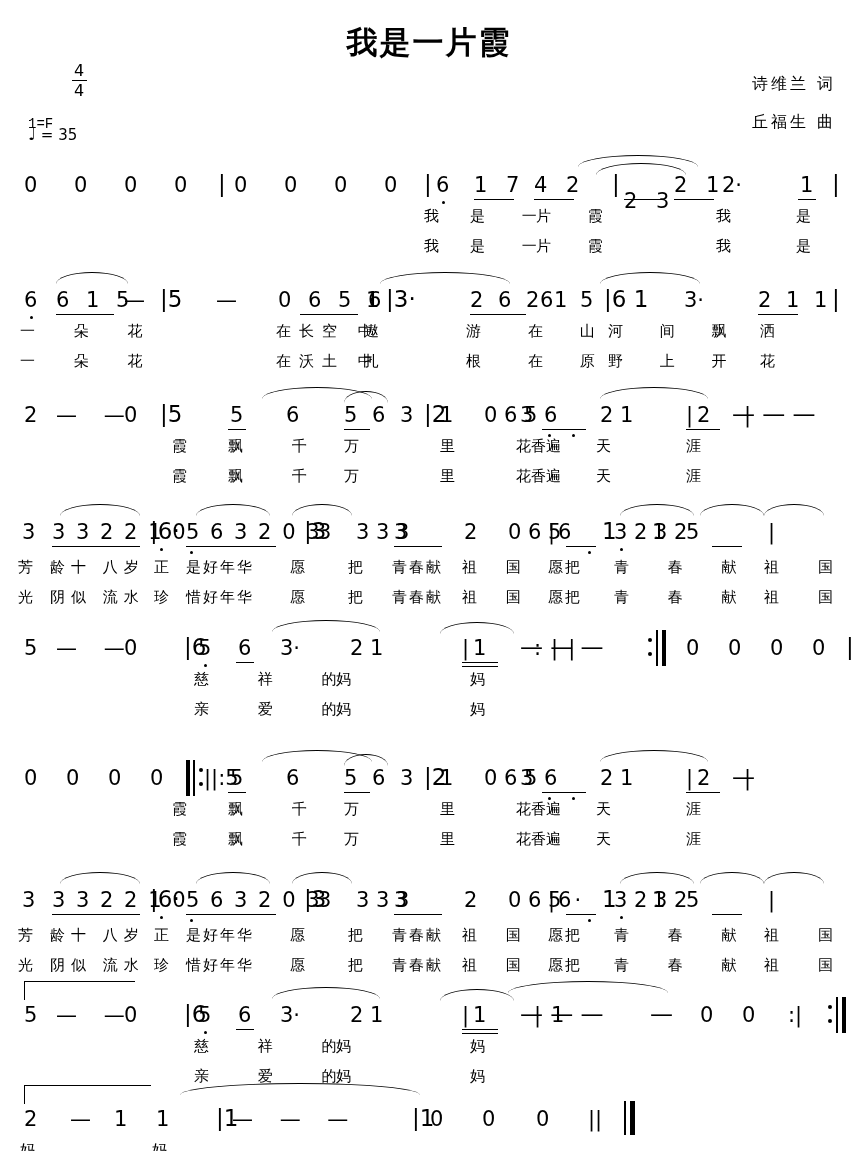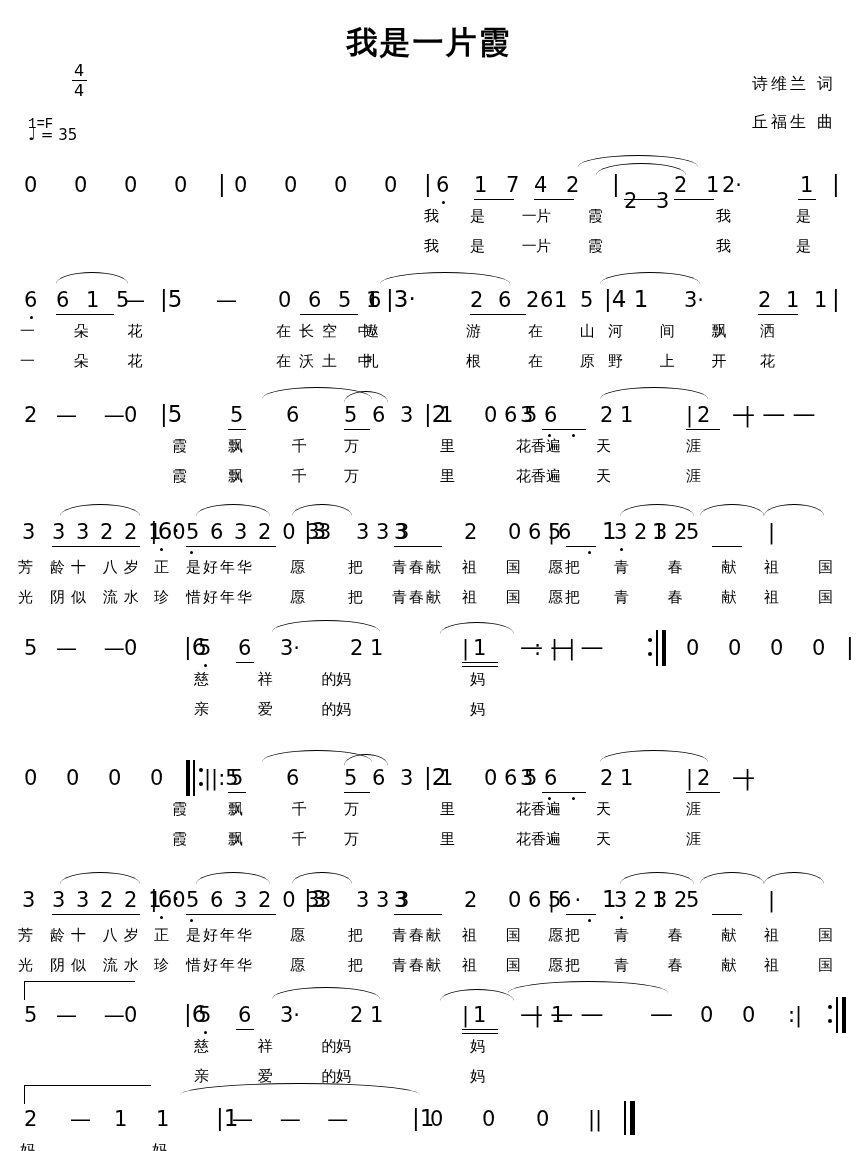--- a/index.html
+++ b/index.html
@@ -136,21 +136,21 @@
     <div class="note" style="left:124px;top:10px;">—</div>
     <div class="bar-line" style="left:160px;top:9px;">|5</div>
     <div class="note" style="left:216px;top:10px;">—</div>
     <div class="note" style="left:278px;top:10px;letter-spacing:5px;">0 6 5 6</div>
     <div class="ul" style="left:300px;top:34px;width:58px;"></div>
     <div class="note" style="left:366px;top:10px;">1</div>
     <div class="bar-line" style="left:386px;top:9px;">|3·</div>
     <div class="note" style="left:470px;top:10px;letter-spacing:4px;">2 6 2 1</div>
     <div class="ul" style="left:470px;top:34px;width:56px;"></div>
     <div class="note" style="left:540px;top:10px;letter-spacing:10px;">6  5</div>
-    <div class="bar-line" style="left:604px;top:9px;">|4  1</div>
+    <div class="bar-line" style="left:604px;top:9px;">|6  1</div>
     <div class="note" style="left:684px;top:10px;">3·</div>
     <div class="note" style="left:758px;top:10px;letter-spacing:4px;">2 1 1</div>
     <div class="ul" style="left:758px;top:34px;width:40px;"></div>
     <div class="bar-line" style="left:832px;top:9px;">|</div>
 
     <div class="slur" style="left:56px;top:-8px;width:72px;"></div>
     <div class="slur" style="left:380px;top:-8px;width:130px;"></div>
     <div class="slur" style="left:600px;top:-8px;width:100px;"></div>
 
     <div class="lyr" style="left:20px;top:44px;letter-spacing:17px;">一 朵 花</div>

